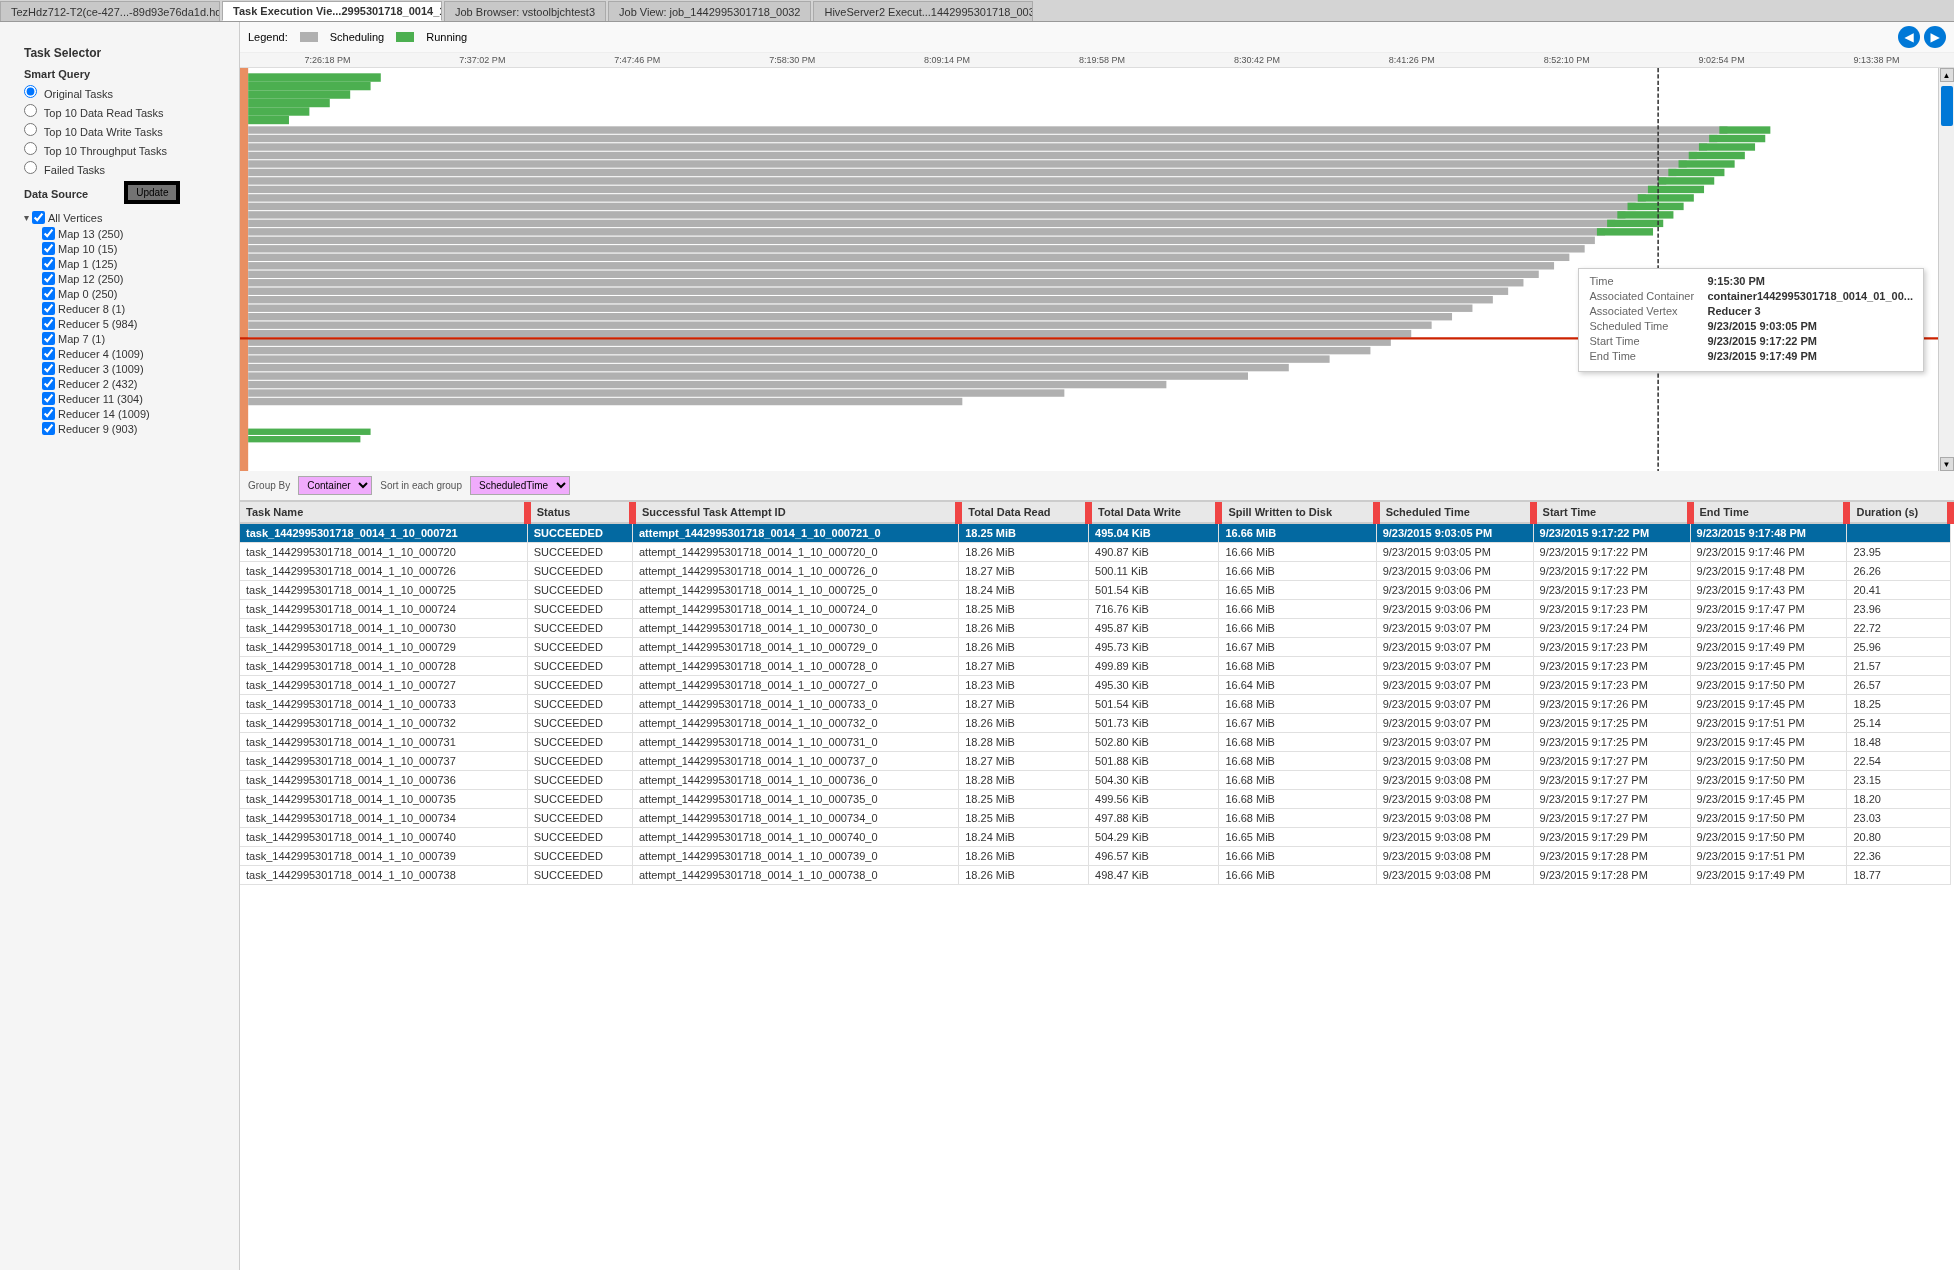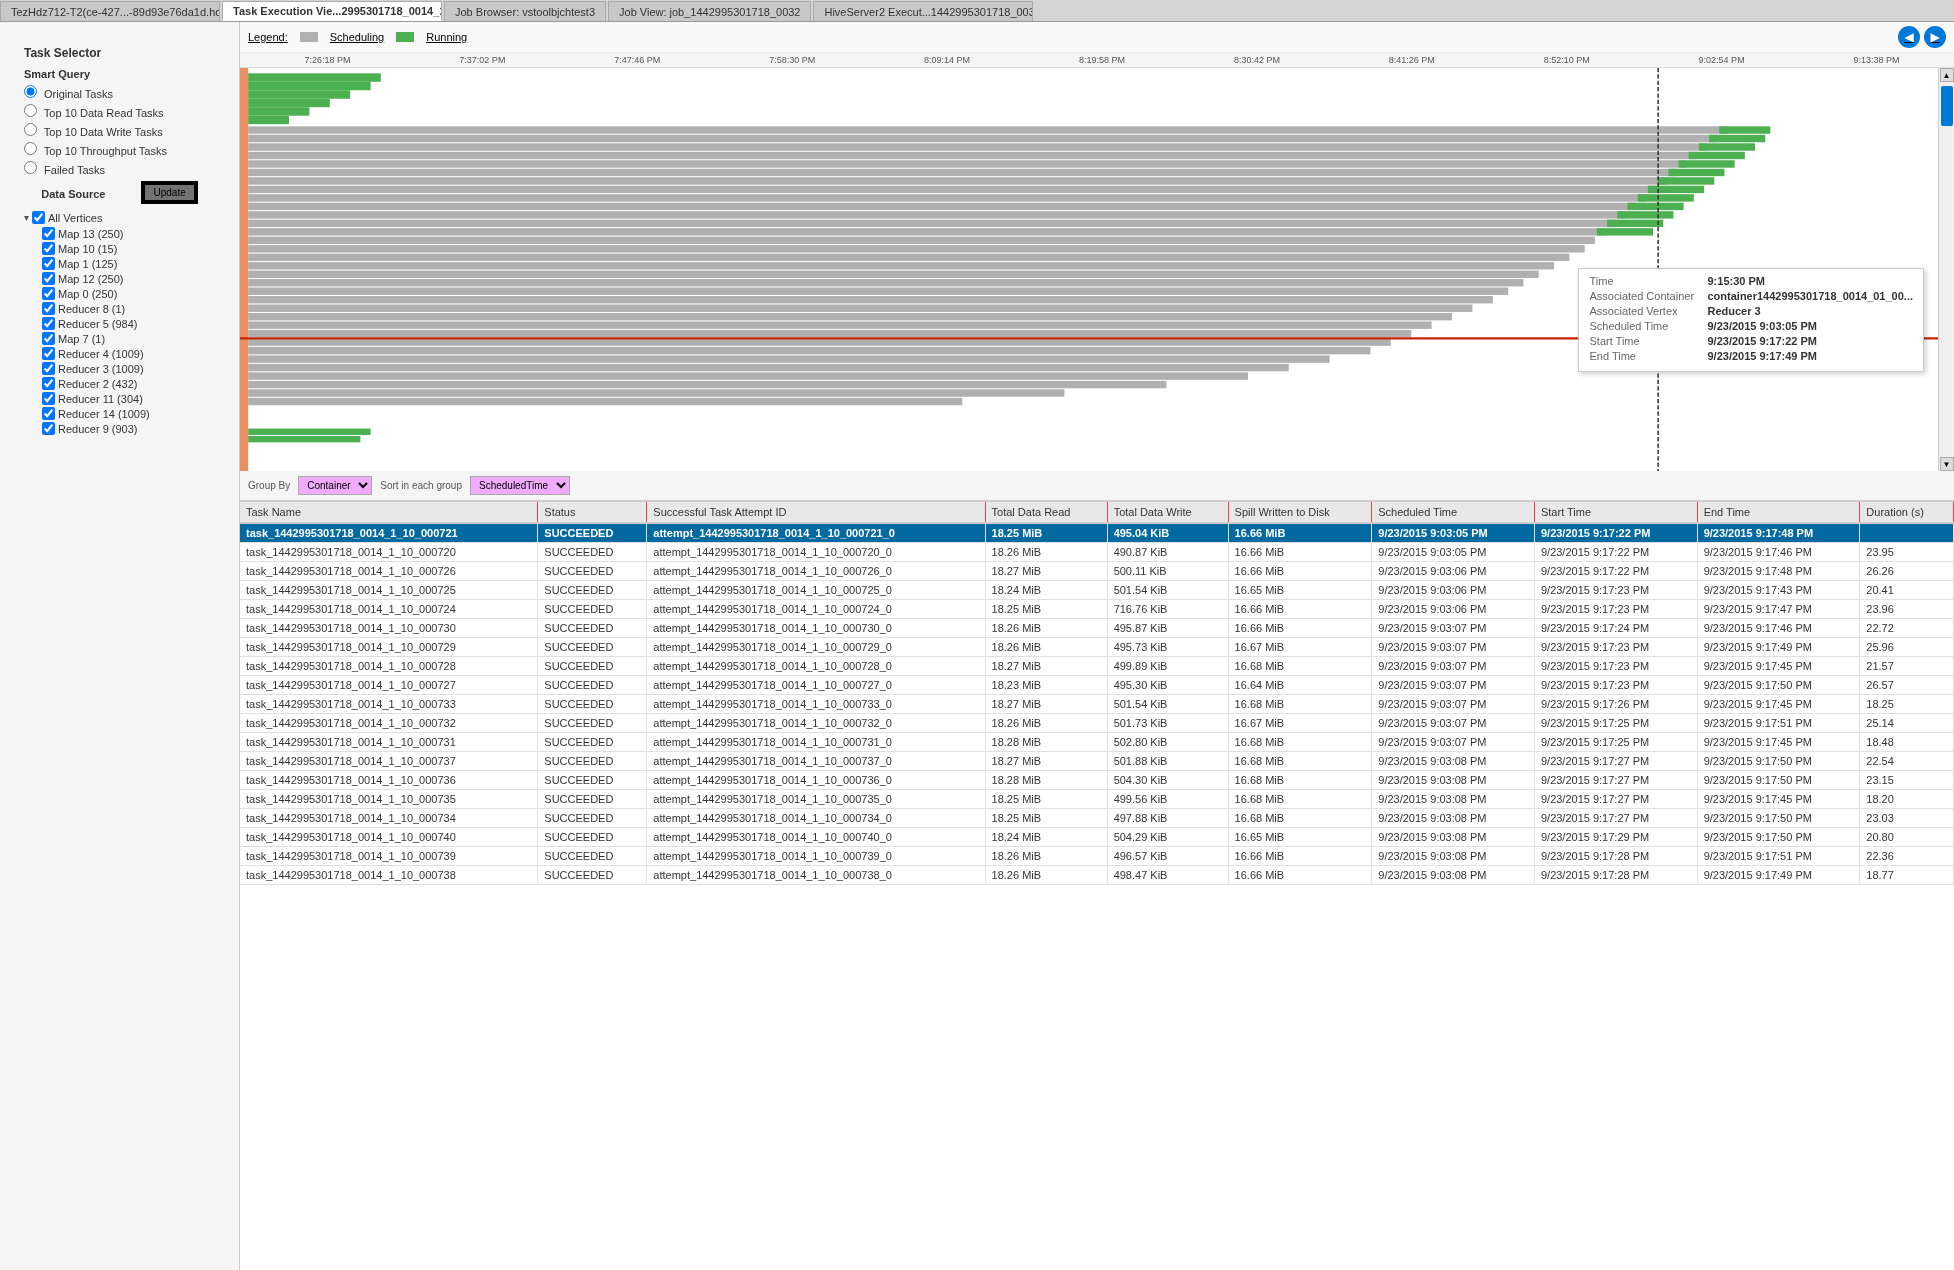--- a/index.html
+++ b/index.html
@@ -68,21 +68,21 @@
       margin-bottom: 4px;
       cursor: pointer;
       color: #333;
     }
     .radio-group input[type="radio"] {
       margin-right: 4px;
     }
     .data-source-header {
       display: flex;
       align-items: center;
-      justify-content: center;
+      justify-content: flex-start;
       margin-bottom: 6px;
       gap: 36px;
     }
     .update-btn {
       padding: 2px 8px;
       background: #737373;
       border: 4px solid #000000;
       cursor: pointer;
       font-size: 10px;
     }
@@ -132,21 +132,20 @@
       display: flex;
       flex-direction: column;
     }
     .legend-bar {
       display: flex;
       align-items: center;
       padding: 4px 8px;
       background: #f9f9f9;
       border-bottom: 1px solid #eee;
       gap: 12px;
-      text-decoration: underline;
     }
     .legend-item {
       display: flex;
       align-items: center;
       gap: 12px;
       font-size: 10px;
     }
     .legend-swatch {
       width: 18px;
       height: 10px;
@@ -274,23 +273,23 @@
       border-collapse: collapse;
       font-size: 10px;
     }
     thead tr {
       background: #e8e8e8;
       border-bottom: 2px solid #ccc;
     }
     thead th {
       padding: 4px 6px;
       text-align: left;
-      font-weight: normal;
+      font-weight: bold;
       color: #333;
-      border-right: 1px solid #ef4444;
+      border-right: 7px solid #ef4444;
       white-space: nowrap;
     }
     tbody tr {
       border-bottom: 1px solid #e0e0e0;
     }
     tbody tr:first-child {
       background: #0369a1;
       color: white;
       font-weight: bold;
     }

